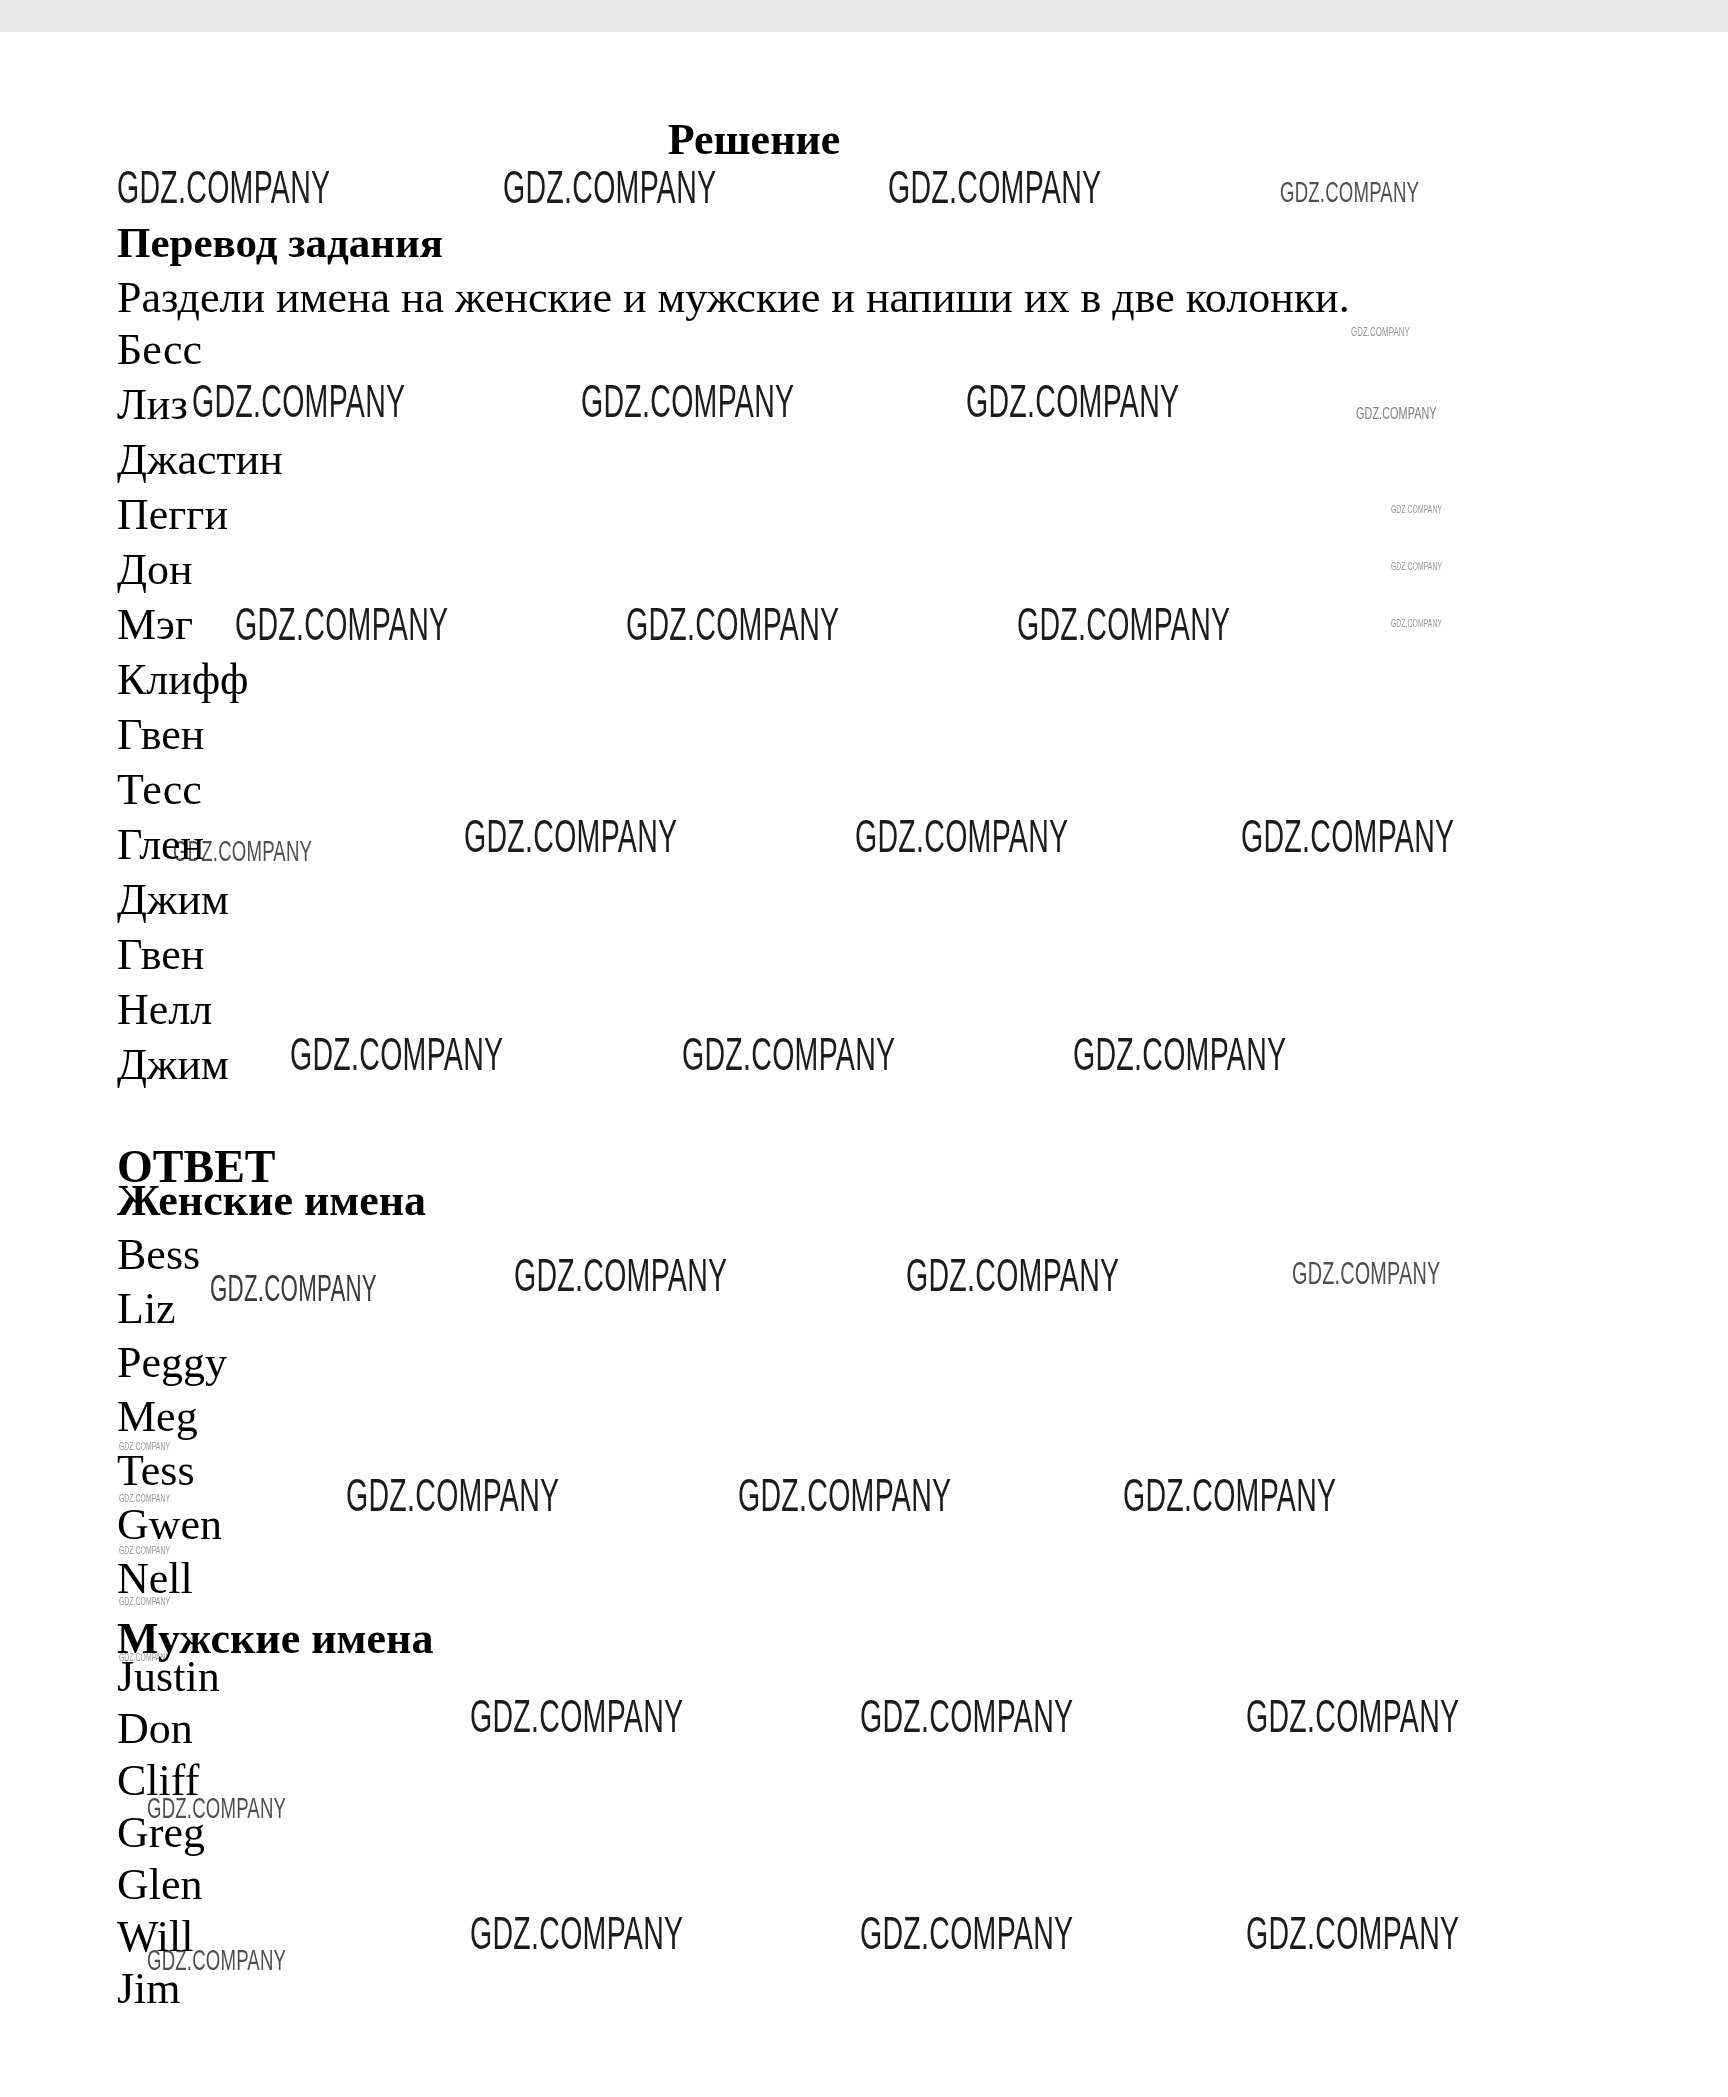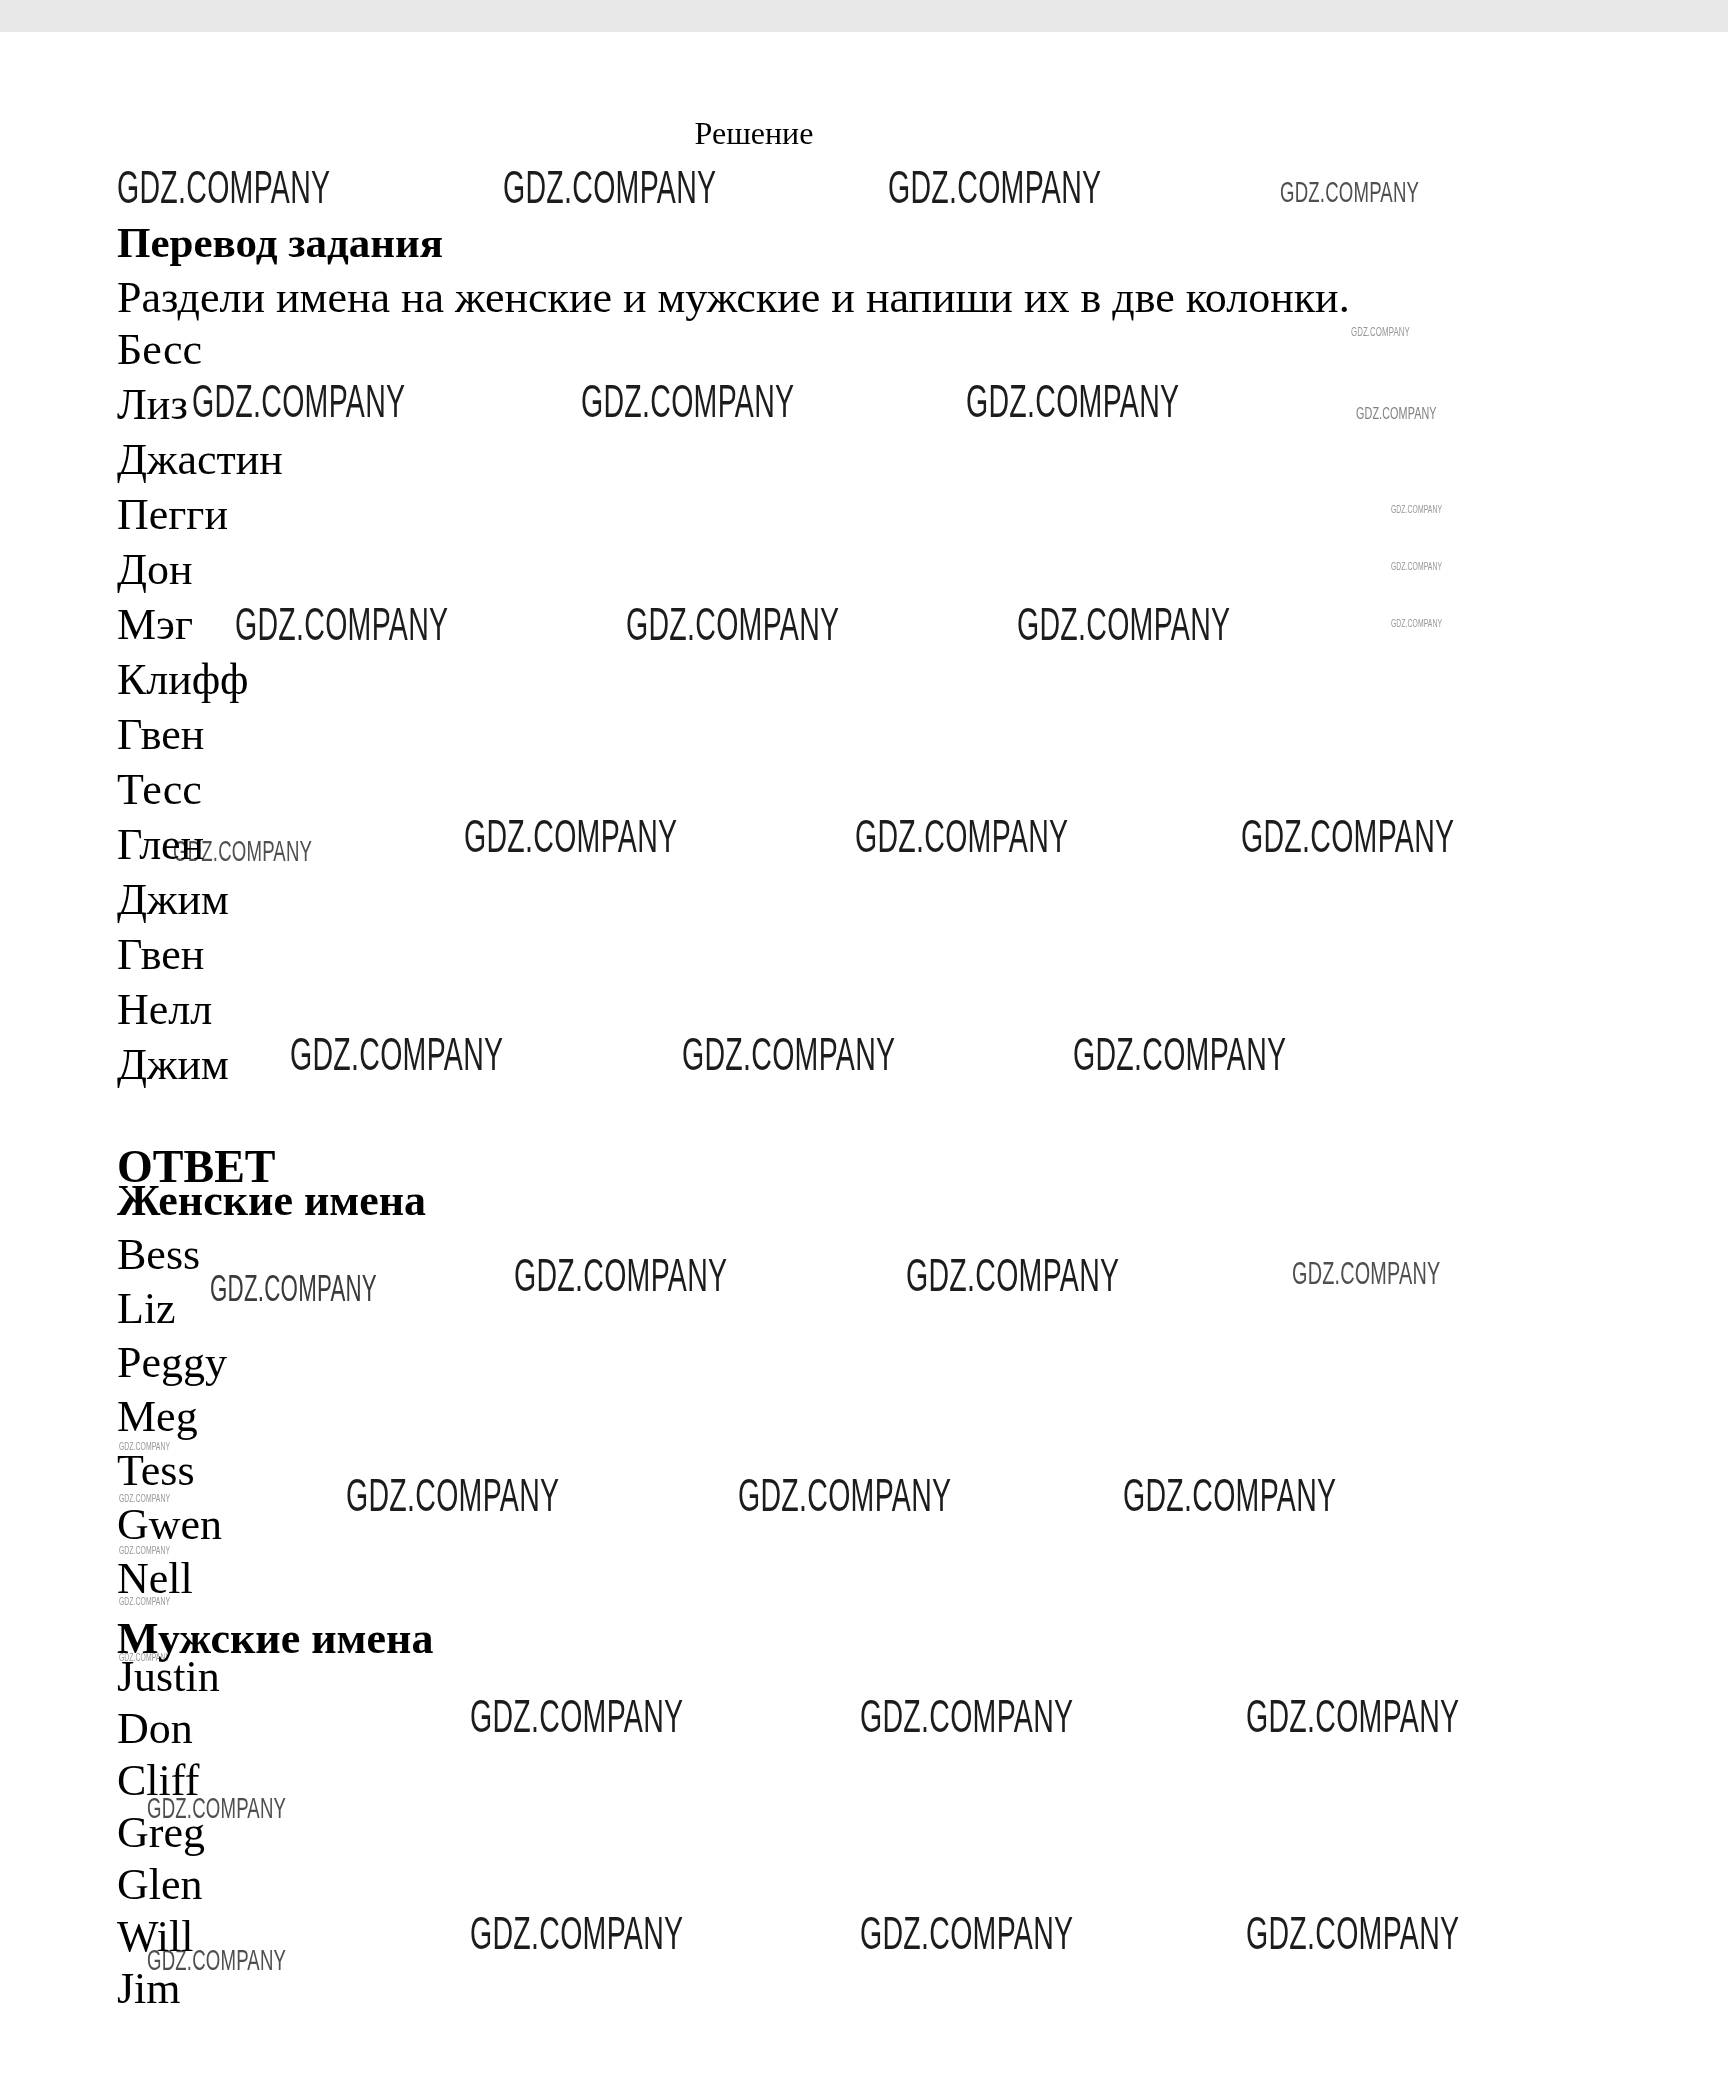--- a/index.html
+++ b/index.html
@@ -9,21 +9,21 @@
     background:#ffffff;
     overflow:hidden;
     font-family:"Liberation Serif","DejaVu Serif",serif;
     color:#000000;
     margin-top:32px;
   }
   
   .page-title{
     position:absolute;top:84px;left:0;width:1508px;
     margin:0;text-align:center;
-    font-size:32px;font-weight:normal;line-height:1.1;
+    font-size:44px;font-weight:bold;line-height:1.1;
   }
   .translation-heading{
     position:absolute;top:187px;left:117px;
     font-size:43px;font-weight:bold;line-height:1.1;
     white-space:nowrap;
   }
   .task-text{
     position:absolute;top:242px;left:117px;
     font-size:44px;line-height:1.1;white-space:nowrap;
   }

